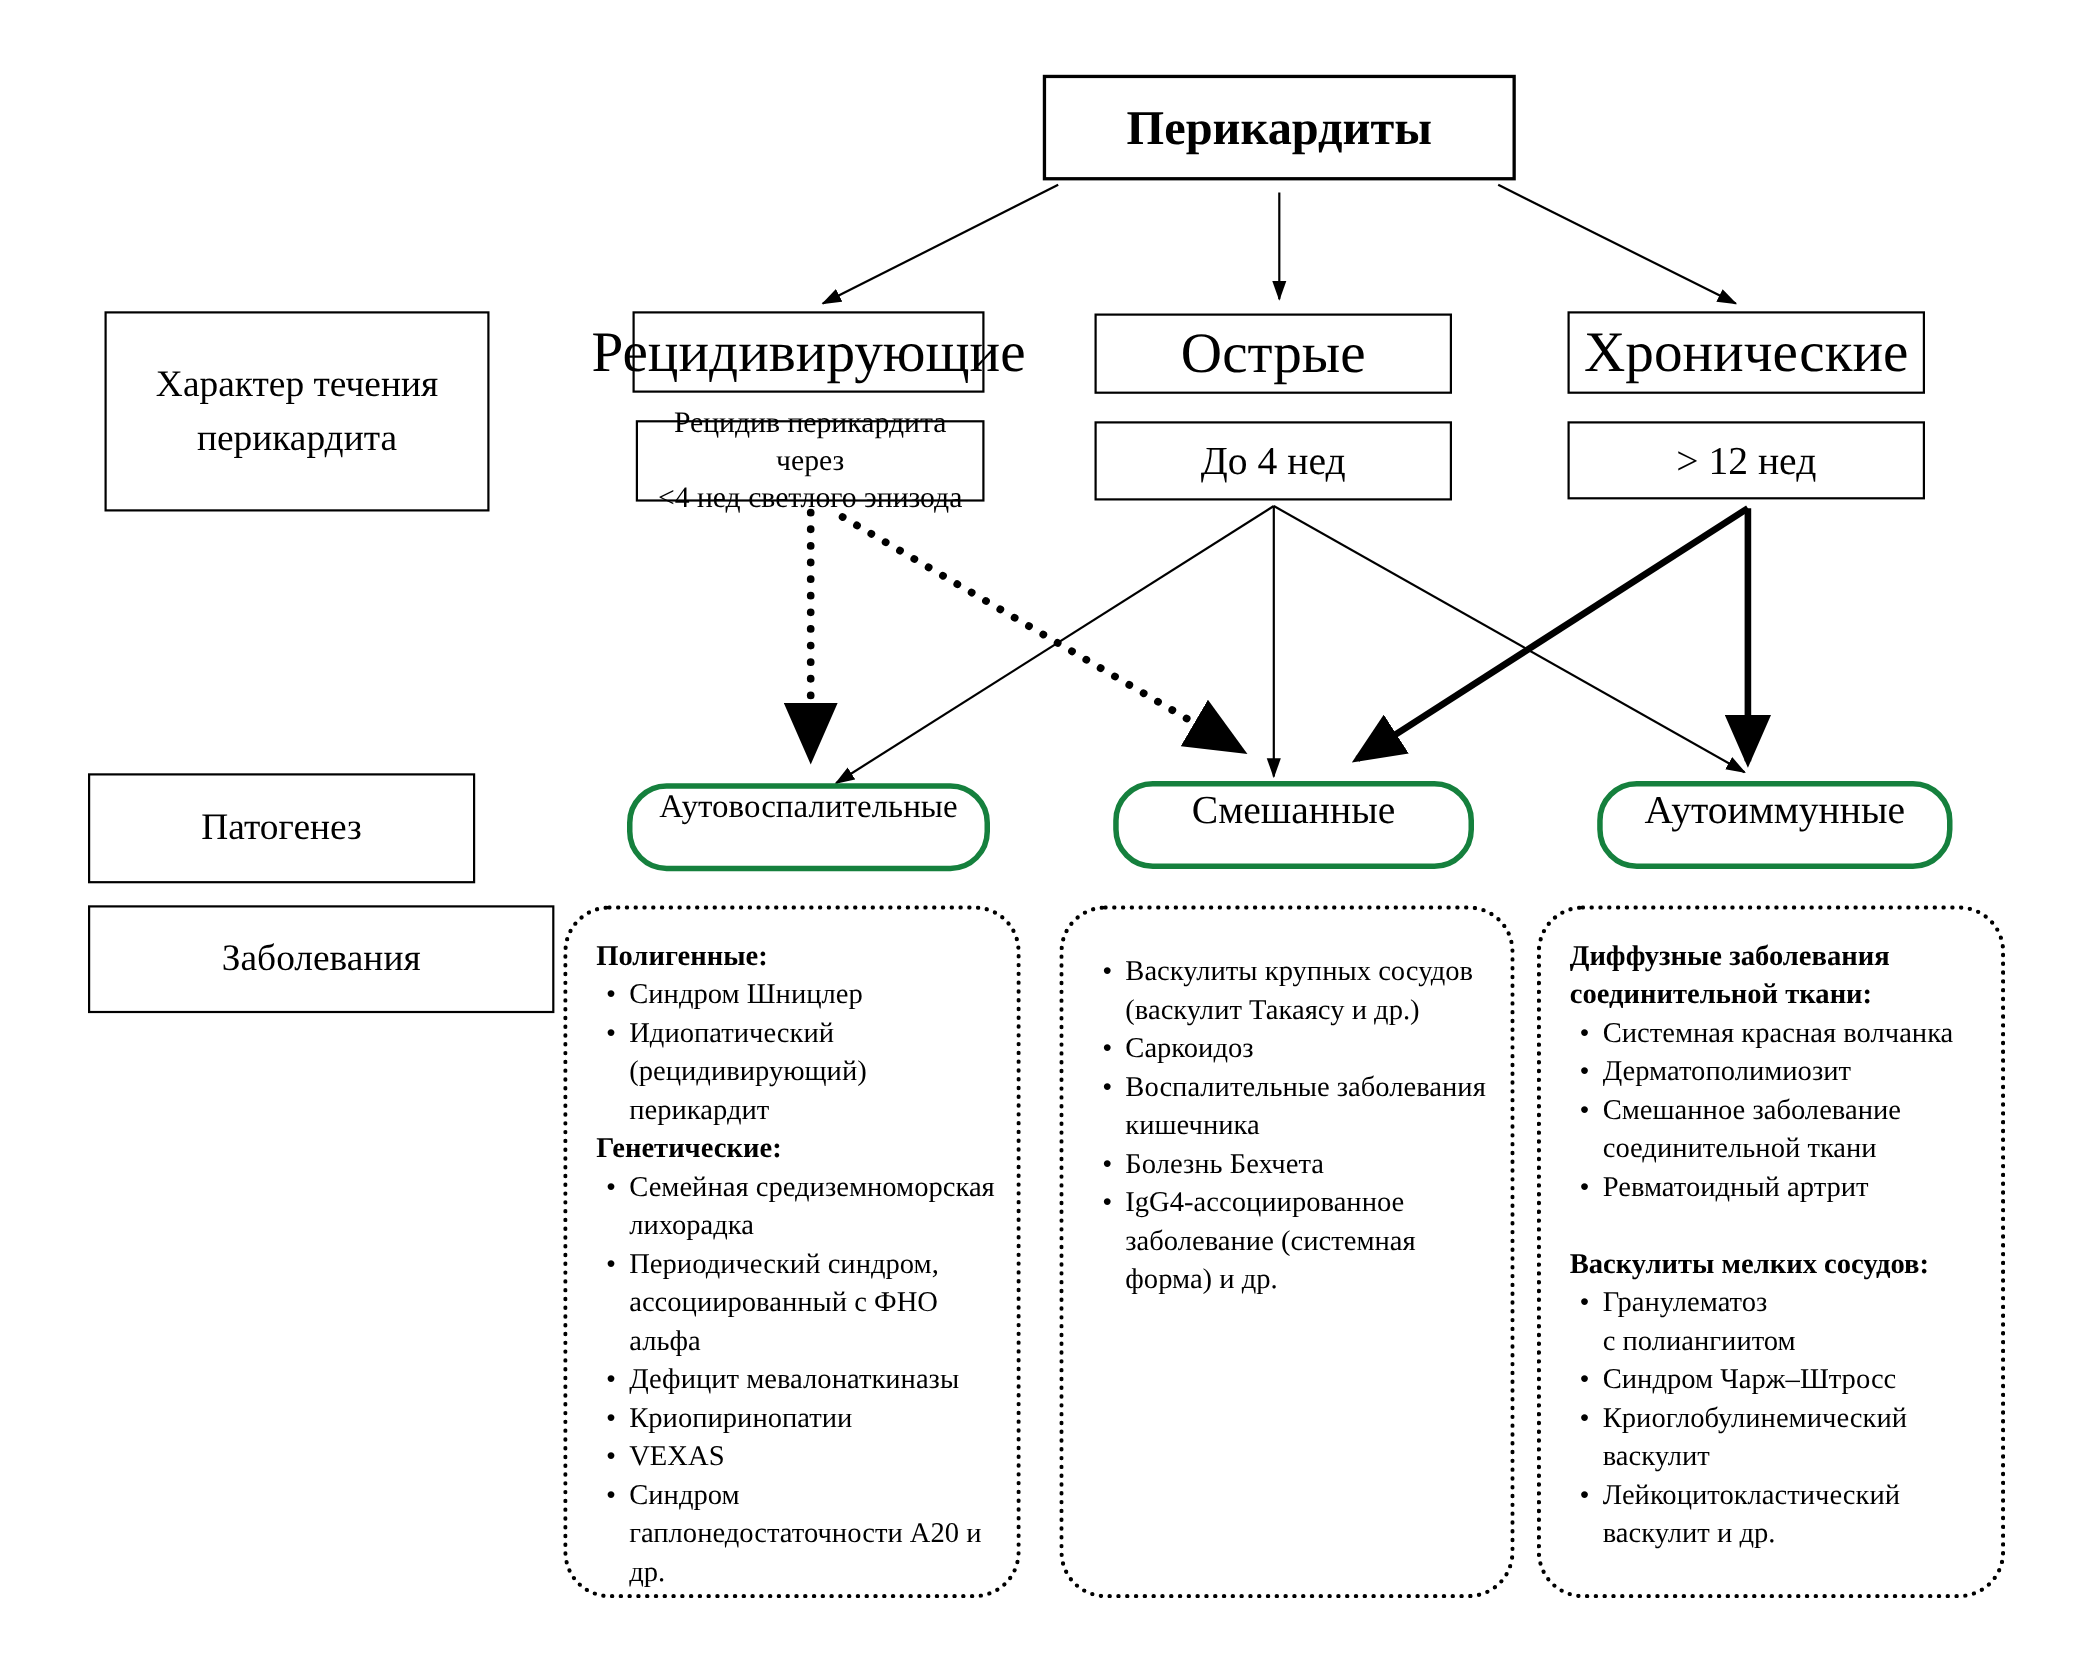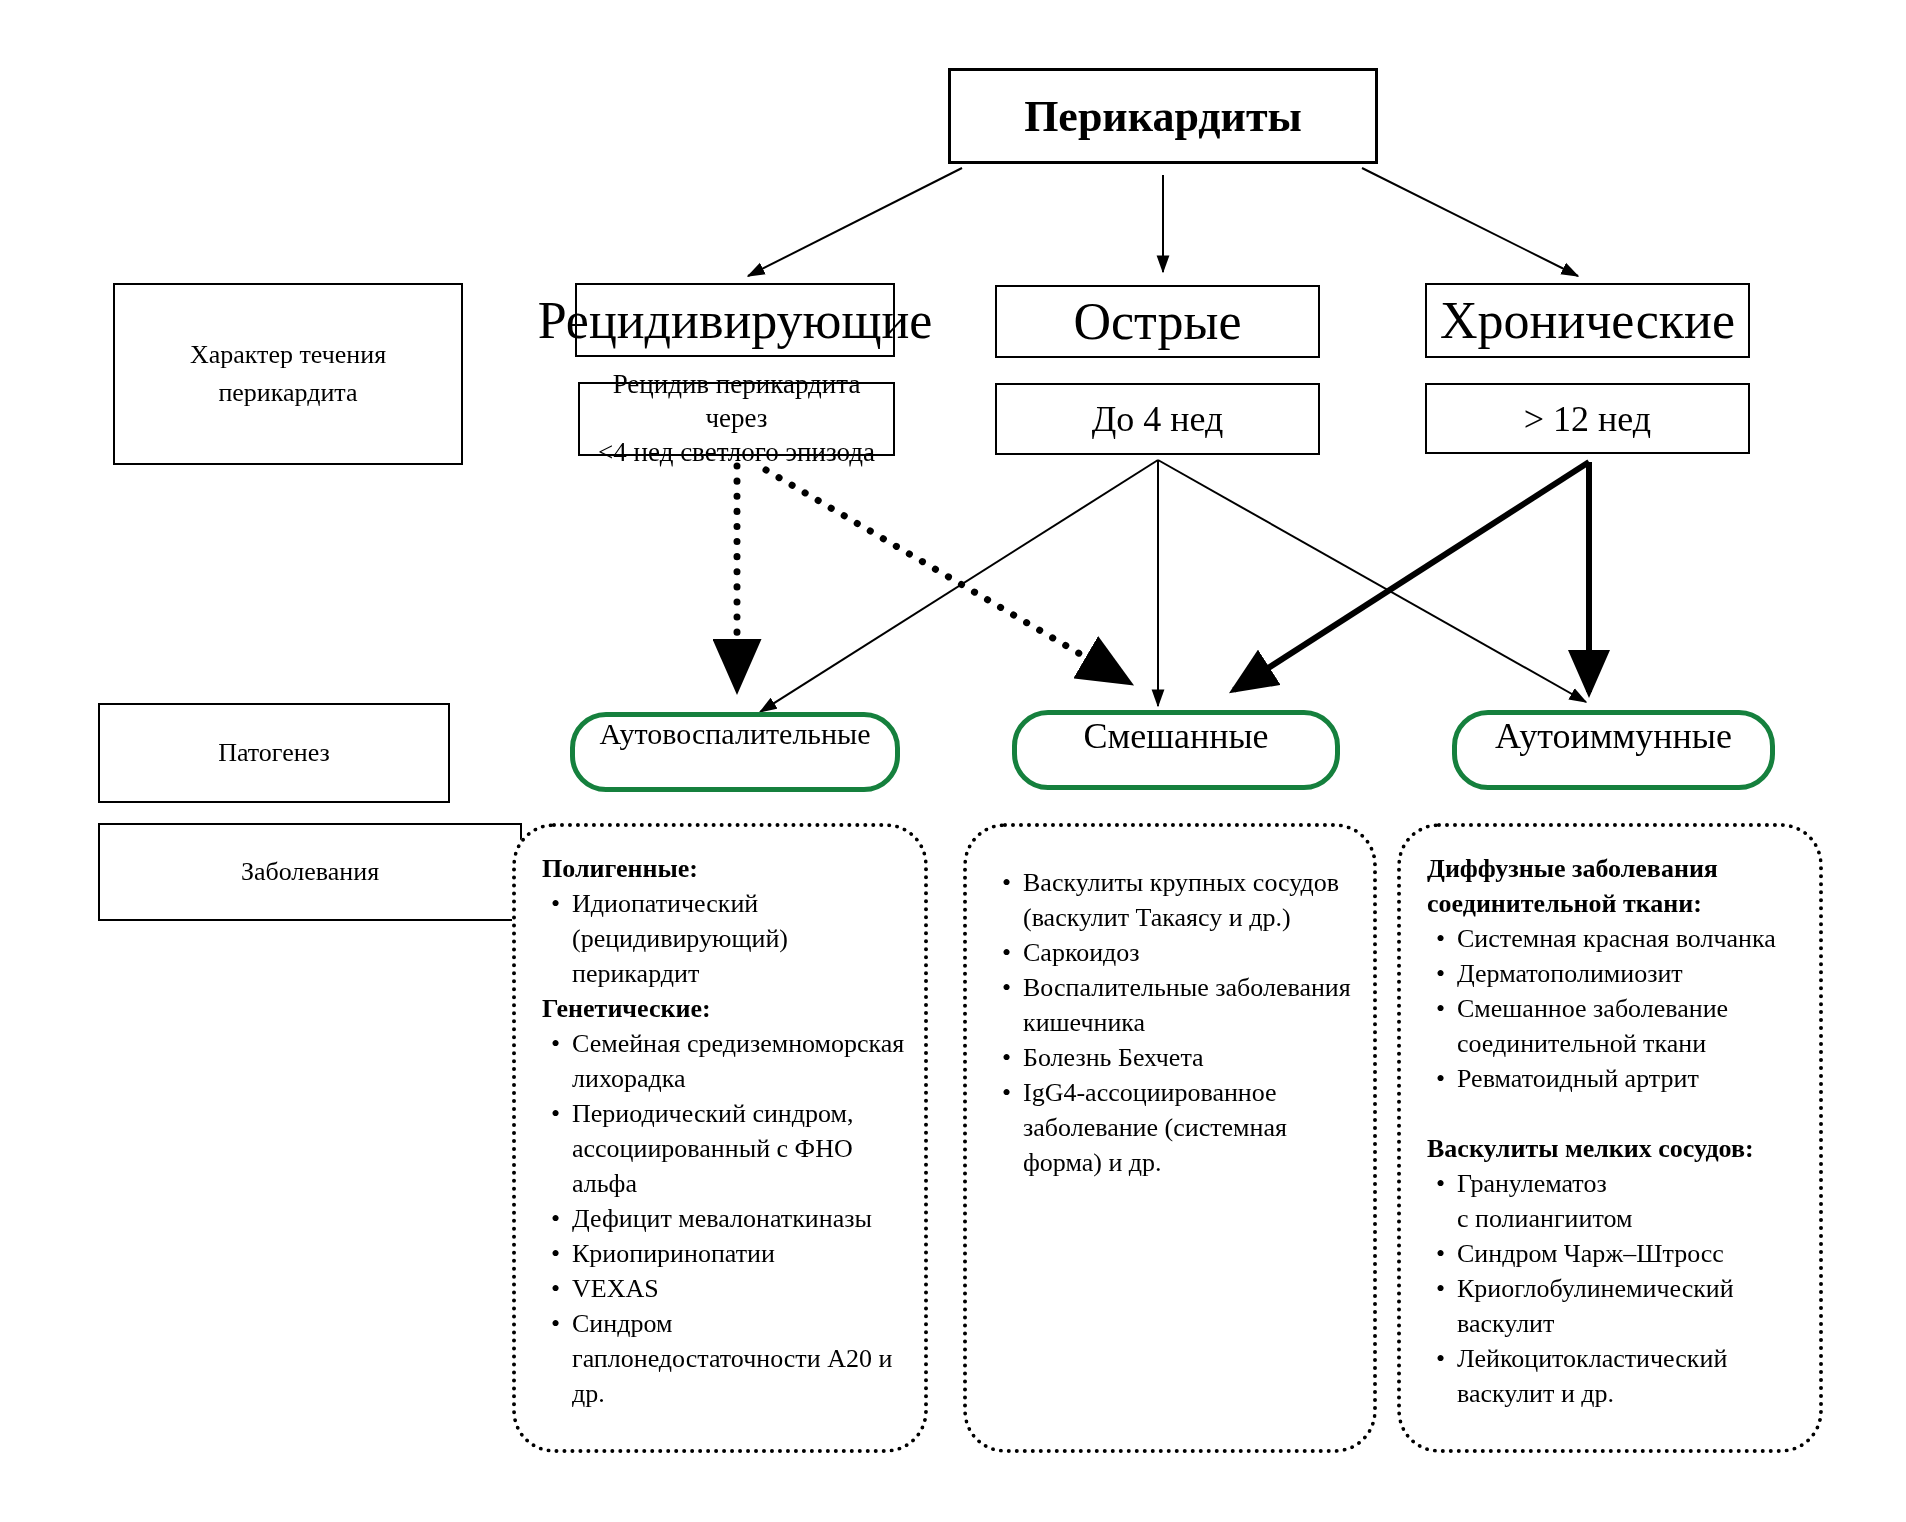--- a/index.html
+++ b/index.html
@@ -15,21 +15,21 @@
   .rect{
     border:2px solid #000;
     background:#fff;
     display:flex;align-items:center;justify-content:center;
     text-align:center;
   }
   .title-box{border-width:3px;font-weight:bold;font-size:44px;}
   .type-box{font-size:52px;}
   .dur-box{font-size:36px;}
   .dur-box.small{font-size:27px;line-height:1.25;}
-  .side-box{font-size:26px;line-height:1.45;margin-left:18px;}
+  .side-box{font-size:34px;line-height:1.45;}
   .round-box{
     border:5px solid #15803d;border-radius:36px;background:#fff;
     display:flex;align-items:flex-start;justify-content:center;
     text-align:center;
   }
   .round-box.sz-s{font-size:30px;}
   .round-box.sz-l{font-size:36px;}
   .dotted-box{
     border:4px dotted #000;border-radius:42px;background:#fff;
     padding:24px 14px 12px 26px;
@@ -120,20 +120,21 @@
   </div>
   <div class="abs round-box sz-l" style="left:1012px;top:710px;width:328px;height:80px;">
     <span>Смешанные</span>
   </div>
   <div class="abs round-box sz-l" style="left:1452px;top:710px;width:323px;height:80px;">
     <span>Аутоиммунные</span>
   </div>
 
   <div class="abs dotted-box" style="left:512px;top:823px;width:416px;height:630px;">
     <div class="heading">Полигенные:</div>
+    <div class="item">Синдром Шницлер</div>
     <div class="item">Идиопатический (рецидивирующий) перикардит</div>
     <div class="heading">Генетические:</div>
     <div class="item">Семейная средиземноморская лихорадка</div>
     <div class="item">Периодический синдром, ассоциированный с ФНО альфа</div>
     <div class="item">Дефицит мевалонаткиназы</div>
     <div class="item">Криопиринопатии</div>
     <div class="item">VEXAS</div>
     <div class="item">Синдром гаплонедостаточности А20 и др.</div>
   </div>
 

